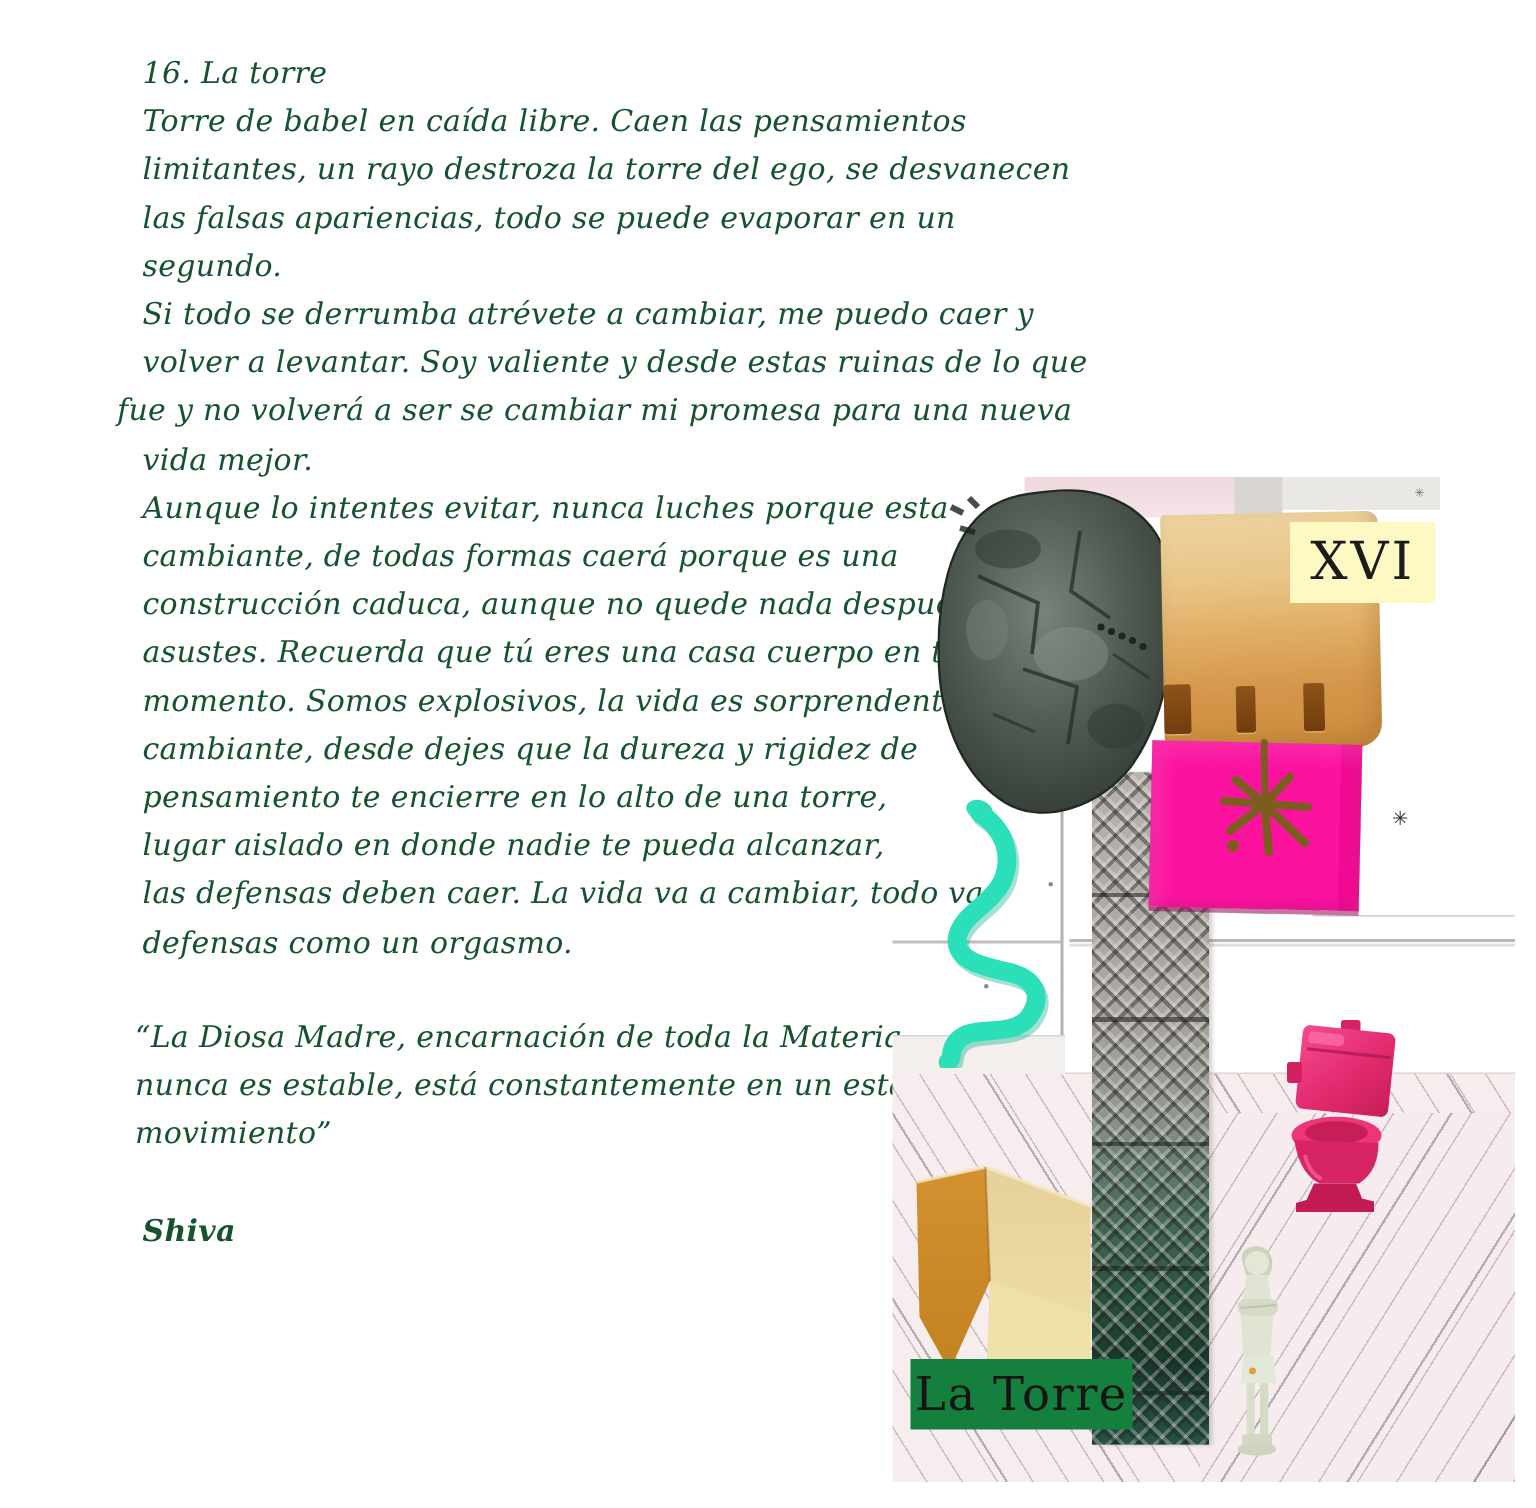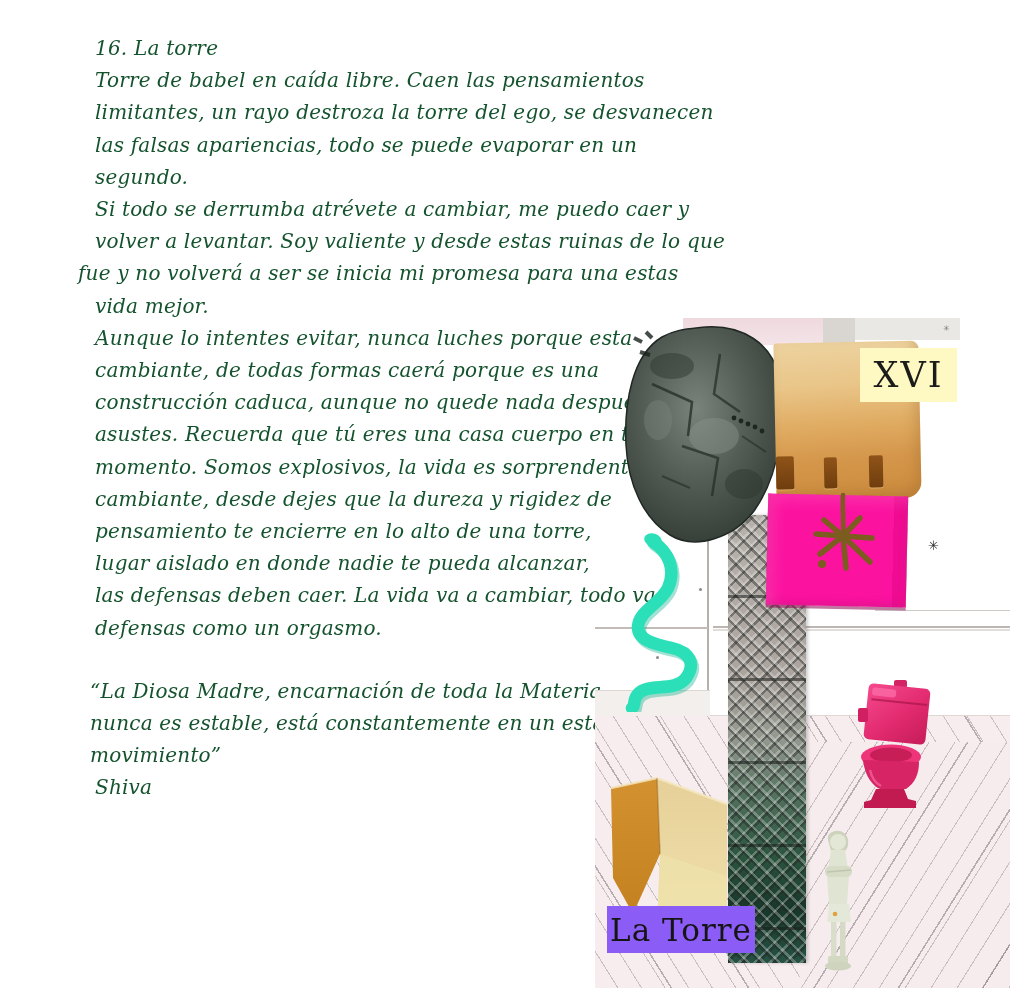--- a/index.html
+++ b/index.html
@@ -11,21 +11,21 @@
   
   .text-block{
     position:absolute;left:78px;top:32px;width:610px;
     font-style:italic;font-size:20px;line-height:32.2px;
     color:#14532d;letter-spacing:0.2px;
   }
   .tline{padding-left:17px;white-space:nowrap;}
   .tline.outdent{padding-left:0;}
   .quote-block{margin-top:31px;}
   .quote-block .tline{padding-left:12px;}
-  .sig{}
+  .sig{margin-top:33px;font-weight:bold;}
 
   
   .collage{position:absolute;left:595px;top:318px;width:415px;height:670px;}
   .collage *{position:absolute;}
 
   .band-pink{left:88px;top:0;width:165px;height:27px;background:linear-gradient(180deg,#eed9de,#f4e4e7);}
   .band-grey{left:253px;top:0;width:112px;height:22px;background:#eae8e5;}
   .pole{left:228px;top:0;width:32px;height:27px;background:#d9d5d1;}
 
   .wallcorner{left:112px;top:34px;width:2px;height:338px;
@@ -74,21 +74,21 @@
   .pinkblock{left:172px;top:177px;width:140px;height:111px;transform:rotate(1.3deg);
     background:linear-gradient(90deg,#fb13a0 0 90%,#ef0c92 90% 100%);
     box-shadow:0 3px 0 rgba(140,8,82,.55), inset 6px 6px 14px rgba(255,120,200,.30), inset 0 -3px 7px rgba(200,10,120,.5);}
   .aster{left:205px;top:172px;width:90px;height:100px;}
 
   .snake{left:28px;top:212px;width:85px;height:182px;}
   .toilet{left:255px;top:362px;width:90px;height:130px;}
   .statue{left:216px;top:510px;width:56px;height:146px;}
   .tanblock{left:10px;top:448px;width:126px;height:162px;}
 
-  .latorre{left:12px;top:588px;width:148px;height:47px;background:#8b5cf6;
+  .latorre{left:12px;top:588px;width:148px;height:47px;background:#15803d;
     display:flex;align-items:center;justify-content:center;
     font-style:normal;font-size:31px;color:#151515;letter-spacing:1px;}
 
   .starmark{font-style:normal;color:#2d2d2d;}
   .star1{left:333px;top:220px;font-size:13px;}
   .star2{left:348px;top:6px;font-size:8px;color:#777;}
   .walldot{width:3px;height:3px;border-radius:50%;background:#8a8a8a;}
   .dot1{left:104px;top:270px;}
   .dot2{left:61px;top:338px;}
 </style>
@@ -96,21 +96,21 @@
 <body>
 
 <div class="text-block">
   <div class="tline">16. La torre</div>
   <div class="tline">Torre de babel en caída libre. Caen las pensamientos</div>
   <div class="tline">limitantes, un rayo destroza la torre del ego, se desvanecen</div>
   <div class="tline">las falsas apariencias, todo se puede evaporar en un</div>
   <div class="tline">segundo.</div>
   <div class="tline">Si todo se derrumba atrévete a cambiar, me puedo caer y</div>
   <div class="tline">volver a levantar. Soy valiente y desde estas ruinas de lo que</div>
-  <div class="tline outdent">fue y no volverá a ser se inicia mi promesa para una estas</div>
+  <div class="tline outdent">fue y no volverá a ser se cambiar mi promesa para una nueva</div>
   <div class="tline">vida mejor.</div>
   <div class="tline">Aunque lo intentes evitar, nunca luches porque esta</div>
   <div class="tline">cambiante, de todas formas caerá porque es una</div>
   <div class="tline">construcción caduca, aunque no quede nada después no te</div>
   <div class="tline">asustes. Recuerda que tú eres una casa cuerpo en todo</div>
   <div class="tline">momento. Somos explosivos, la vida es sorprendente,</div>
   <div class="tline">cambiante, desde dejes que la dureza y rigidez  de</div>
   <div class="tline">pensamiento te encierre en lo alto de una torre,</div>
   <div class="tline">lugar aislado en donde nadie te pueda alcanzar,</div>
   <div class="tline">las defensas deben caer. La vida va a cambiar, todo va</div>

